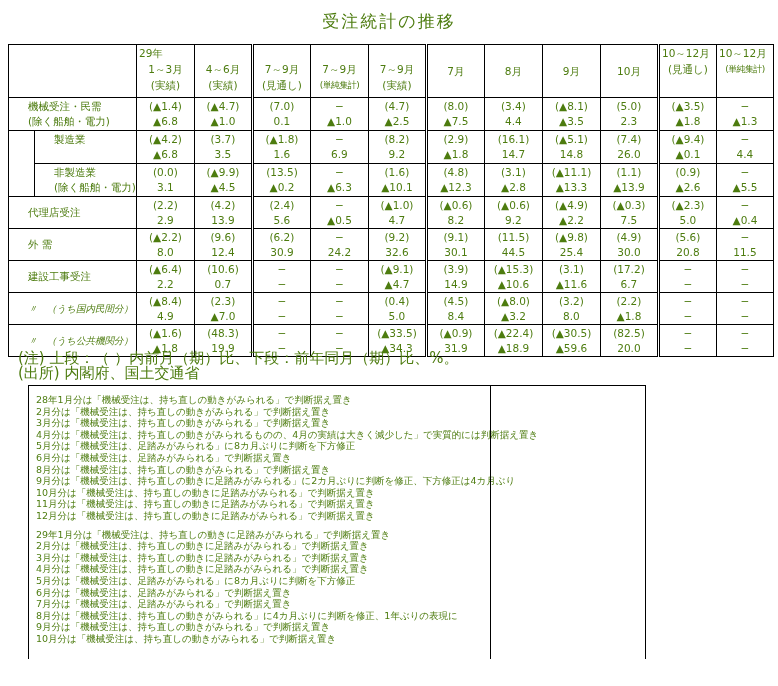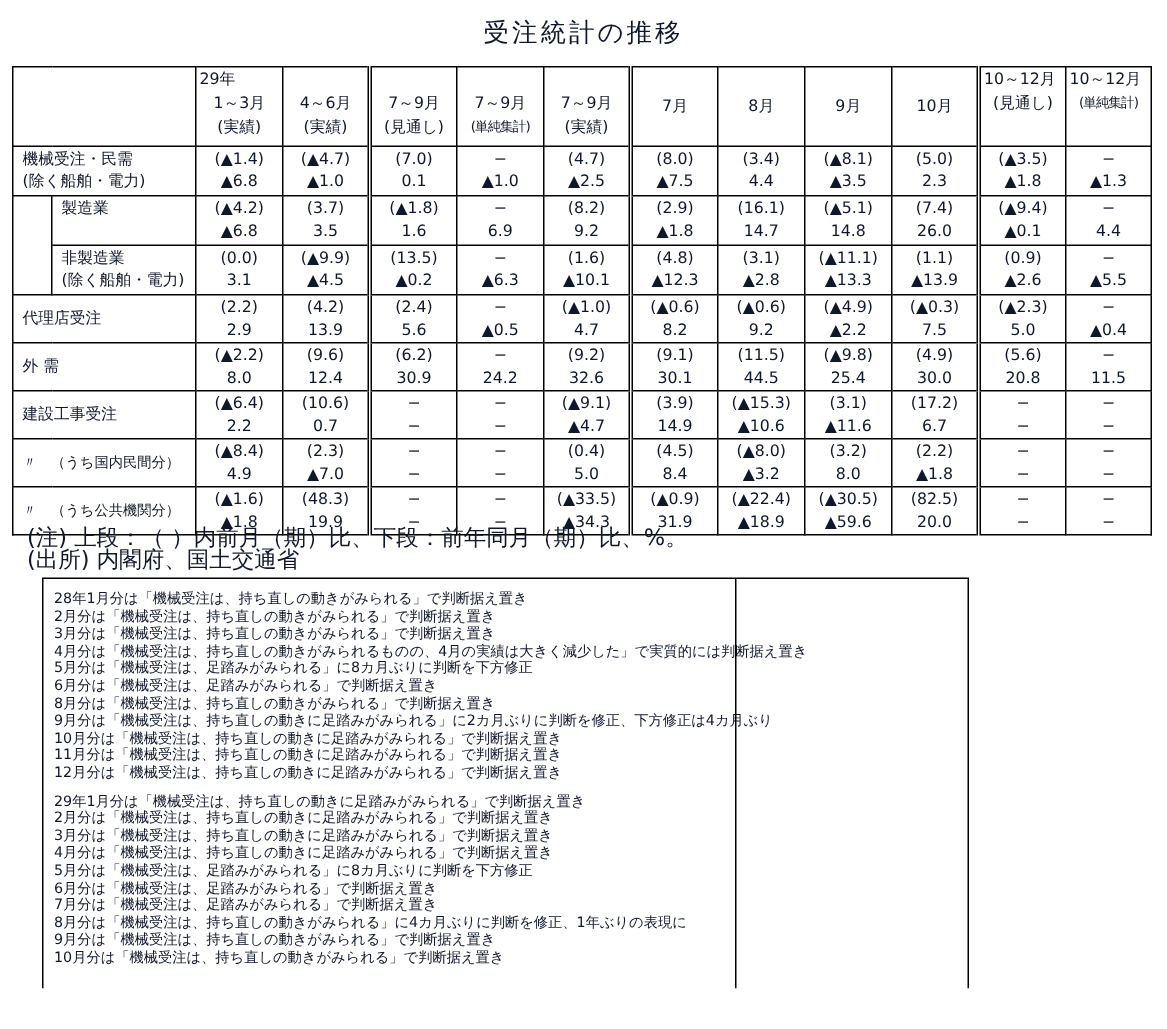--- a/index.html
+++ b/index.html
@@ -1,31 +1,31 @@
 <!DOCTYPE html>
 <html><head>
 <meta charset="utf-8">
 <style>
   html,body{margin:0;padding:0;background:#fff;}
-  .page{position:relative;width:778px;height:659px;background:#fff;color:#0f172a;
+  .page{position:relative;width:778px;height:659px;background:#fff;color:#4d7c0f;
         font-family:"DejaVu Sans",sans-serif;overflow:hidden;}
   .title{position:absolute;top:10px;left:0;width:778px;text-align:center;
          font-size:17px;letter-spacing:2px;}
   table.tbl{position:absolute;top:44px;left:8px;border-collapse:collapse;table-layout:fixed;border-radius:28px;}
   .tbl th,.tbl td{border:1px solid #000;padding:0;font-weight:normal;}
   .tbl th.grp,.tbl td.grp{border-left:3px double #000;}
   .tbl thead th{height:52px;vertical-align:top;font-size:10.5px;}
   .hl{height:16px;line-height:16px;text-align:center;white-space:nowrap;overflow:visible;}
   .hl.left{text-align:left;padding-left:2px;}
   .hl.sm{font-size:9px;letter-spacing:-0.6px;}
   .monthonly{line-height:52px;text-align:center;font-size:10.5px;}
   .tbl tbody td{height:31px;font-size:10.5px;}
-  td.lab{vertical-align:middle;text-align:left;padding-left:6px;white-space:nowrap;}
+  td.lab{vertical-align:middle;text-align:left;padding-left:19px;white-space:nowrap;}
   td.lab.vtop{vertical-align:top;padding-top:1px;}
-  td.lab.small{font-size:9.5px;}
+  td.lab.small{font-size:9.5px;font-style:italic;}
   .ll{height:15px;line-height:15px;white-space:nowrap;}
   td.strip{border-right:1px solid #000;}
   .ct,.cb{height:15px;line-height:15px;text-align:center;white-space:nowrap;}
   .note{position:absolute;left:18px;font-size:15px;white-space:nowrap;}
   .jbox{position:absolute;top:385px;left:28px;width:618px;height:276px;
         border:1px solid #000;box-sizing:border-box;}
   .jbox-divider{position:absolute;top:0;bottom:0;left:461px;width:0;border-left:1px solid #000;}
   .jtext{position:absolute;top:8px;left:7px;right:160px;}
   .jline{font-size:9.5px;line-height:11.6px;white-space:nowrap;}
   .jline.gap{margin-top:7px;}

